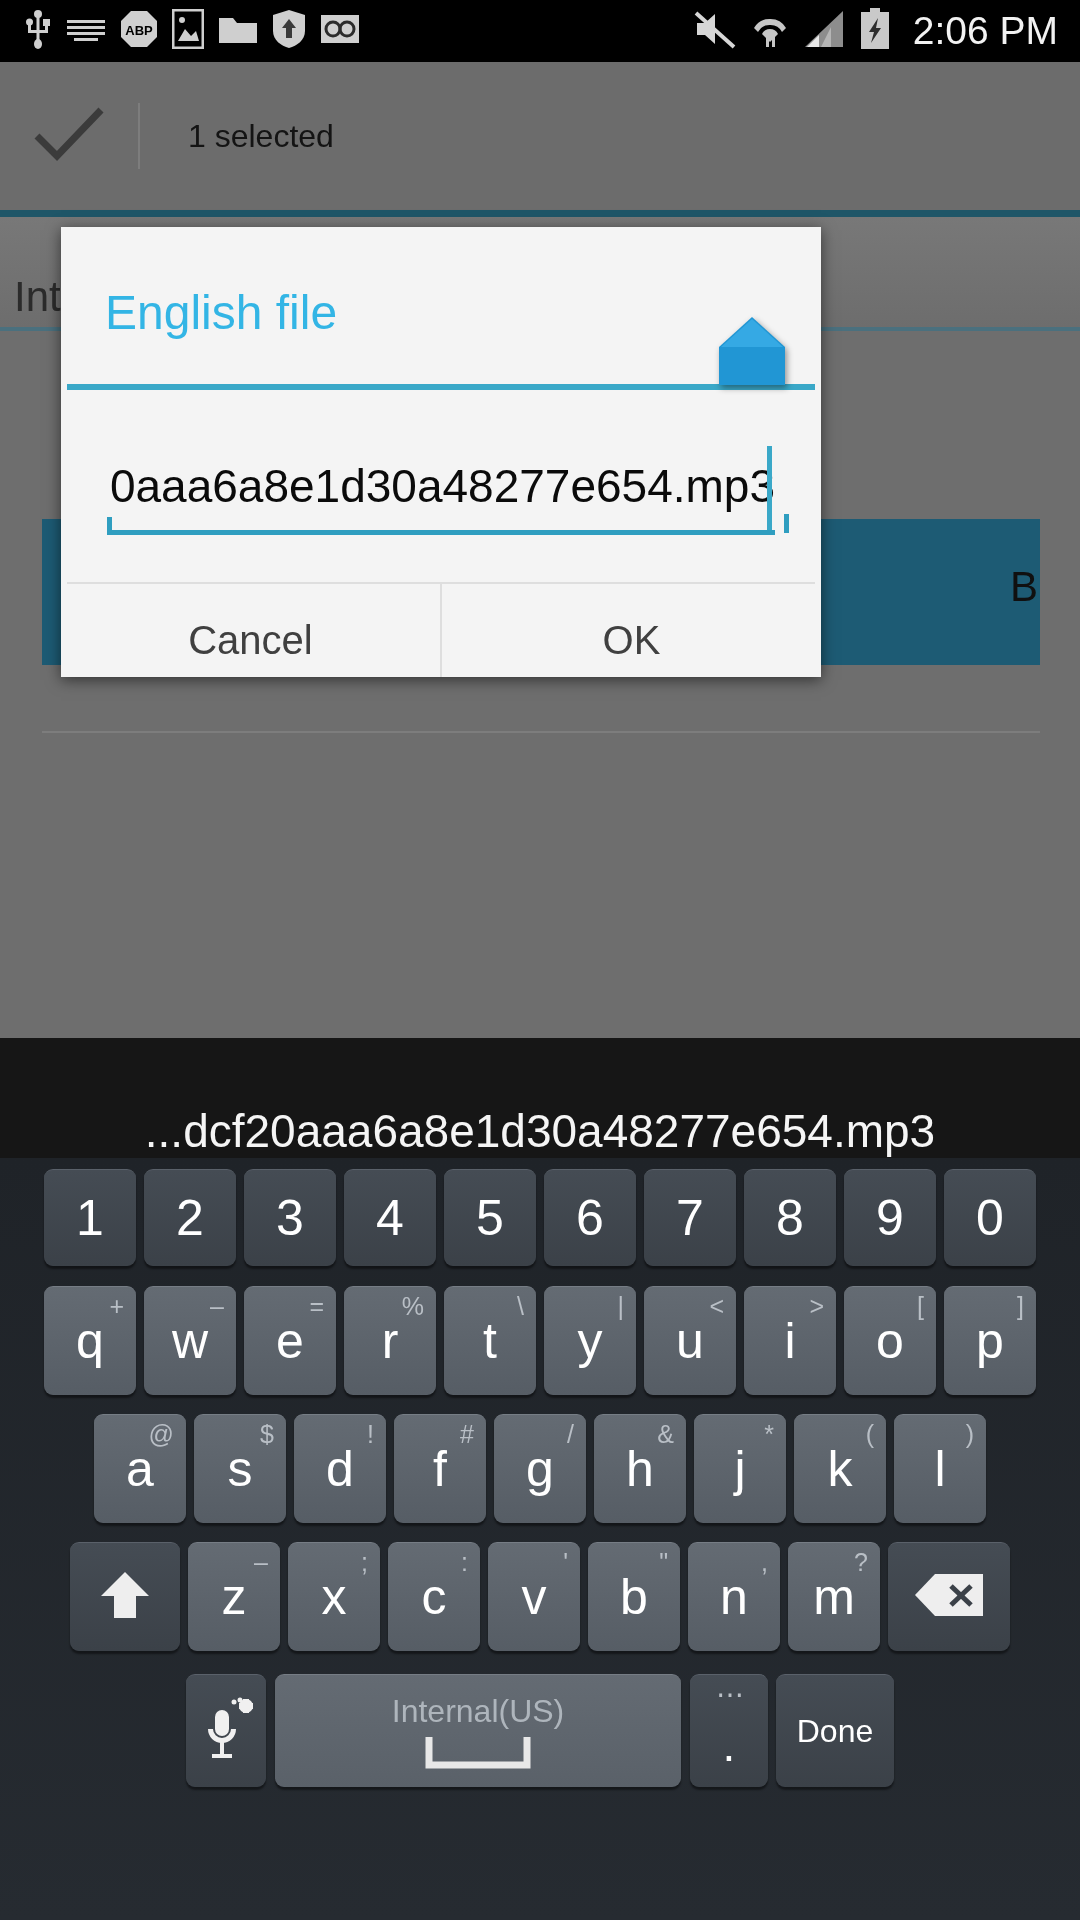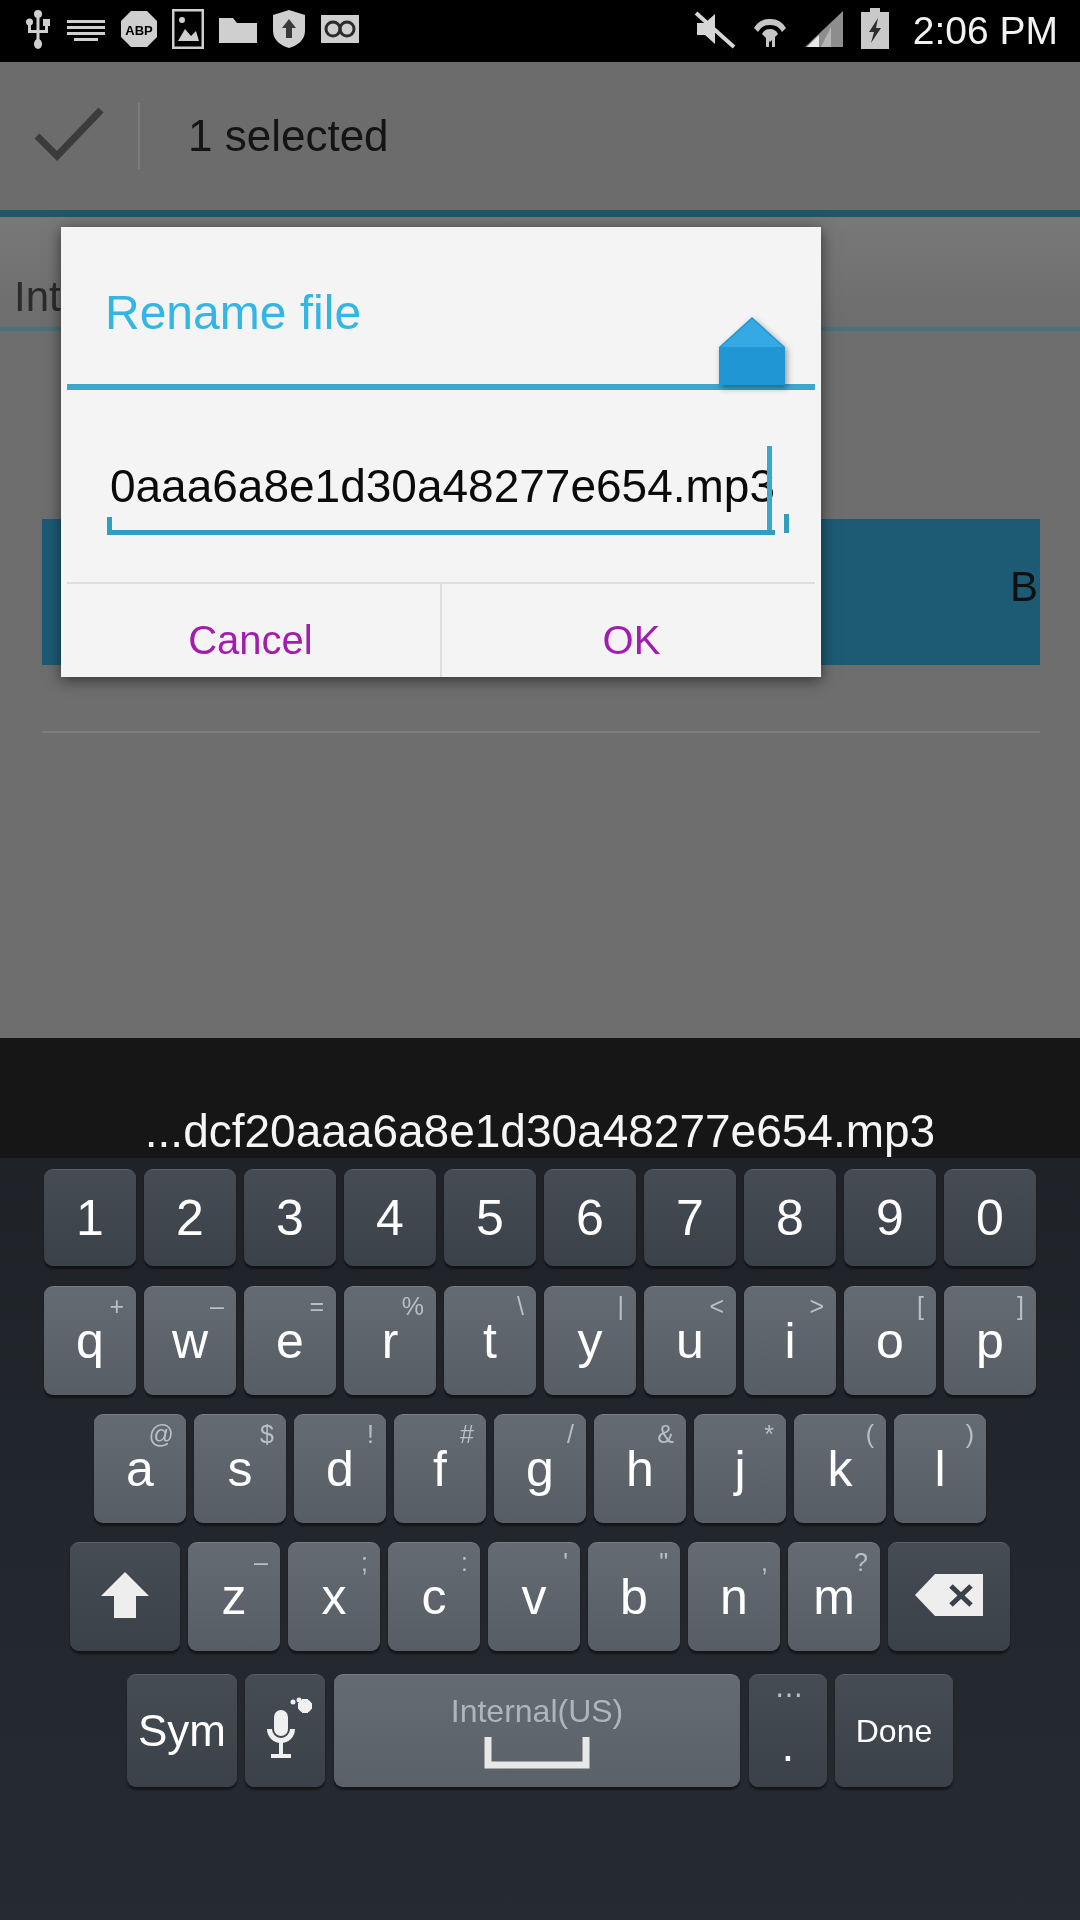--- a/index.html
+++ b/index.html
@@ -34,21 +34,21 @@
   
   #actionbar {
     position: absolute; left: 0; top: 62px;
     width: 1080px; height: 148px;
     background: #6c6c6c;
     display: flex; align-items: center;
   }
   #check-wrap { width: 138px; display: flex; justify-content: center; align-items: center; }
   #ab-divider { width: 2px; height: 66px; background: #7d7d7d; }
   #ab-title {
-    color: #141414; font-size: 44px; padding-left: 48px; font-weight: normal; text-align: center;
+    color: #141414; font-size: 32px; padding-left: 48px; font-weight: normal; text-align: center;
   }
   #ab-underline {
     position: absolute; left: 0; top: 210px; width: 1080px; height: 7px;
     background: #1f5668;
   }
 
   
   #tabsbar {
     position: absolute; left: 0; top: 217px; width: 1080px; height: 110px;
     background: linear-gradient(#787878, #6d6d6d);
@@ -130,21 +130,21 @@
   #dlg-btn-rule {
     position: absolute; left: 6px; top: 355px; width: 748px; height: 2px;
     background: #dedede;
   }
   #dlg-buttons {
     position: absolute; left: 0; top: 357px; width: 760px; height: 93px;
     display: flex;
   }
   .dlg-btn {
     flex: 1; display: flex; align-items: center; justify-content: center;
-    color: #a21caf; font-size: 40px; margin-top: 20px;
+    color: #404040; font-size: 40px; margin-top: 20px;
   }
   #dlg-btn-sep { width: 2px; height: 93px; background: #dedede; }
 
   
   #suggestion-bar {
     position: absolute; left: 0; top: 1038px; width: 1080px; height: 120px;
     background: #161616;
     display: flex; align-items: flex-end; justify-content: center;
   }
   #suggestion-text { color: #f5f5f5; font-size: 46px; }
@@ -311,21 +311,21 @@
   </div>
   <div id="tabs-underline"></div>
 
   <div id="content">
     <div id="file-row"></div>
     <div id="file-size">B</div>
     <div id="list-sep"></div>
   </div>
 
   <div id="dialog">
-    <div id="dlg-title">Rename file</div>
+    <div id="dlg-title">English file</div>
     <div id="dlg-title-rule"></div>
 
     <div id="dlg-field-area">
       <div id="dlg-input-wrap">
         <div id="dlg-input-text">0aaa6a8e1d30a48277e654.mp3</div>
         <div id="text-caret"></div>
         <div id="dlg-input-underline"></div>
       </div>
     </div>
 
@@ -506,23 +506,20 @@
           <svg width="72" height="46" viewBox="0 0 72 46">
             <polygon points="22,2 70,2 70,44 22,44 2,23" fill="#eeeeee"></polygon>
             <line x1="38" y1="14" x2="58" y2="33" stroke="#3b4148" stroke-width="5"></line>
             <line x1="58" y1="14" x2="38" y2="33" stroke="#3b4148" stroke-width="5"></line>
           </svg>
         </span>
       </div>
     </div>
 
     <div class="krow" id="row-bottom">
-      <div class="key k-sym dark">
-        <span class="main" style="font-size:44px;">Sym</span>
-      </div>
       <div class="key k-mic dark">
         <span>
           <svg width="56" height="66" viewBox="0 0 56 66">
               <g fill="#f0f0f0">
             <rect x="17" y="14" width="14" height="26" rx="7"></rect>
             <path d="M10 33 a14 14 0 0 0 28 0 h-5 a9 9 0 0 1 -18 0 z"></path>
             <rect x="22" y="46" width="4" height="12"></rect>
             <rect x="14" y="58" width="20" height="4"></rect>
             <circle cx="36" cy="6" r="2.5"></circle>
                 <circle cx="42" cy="4" r="2.5"></circle>

